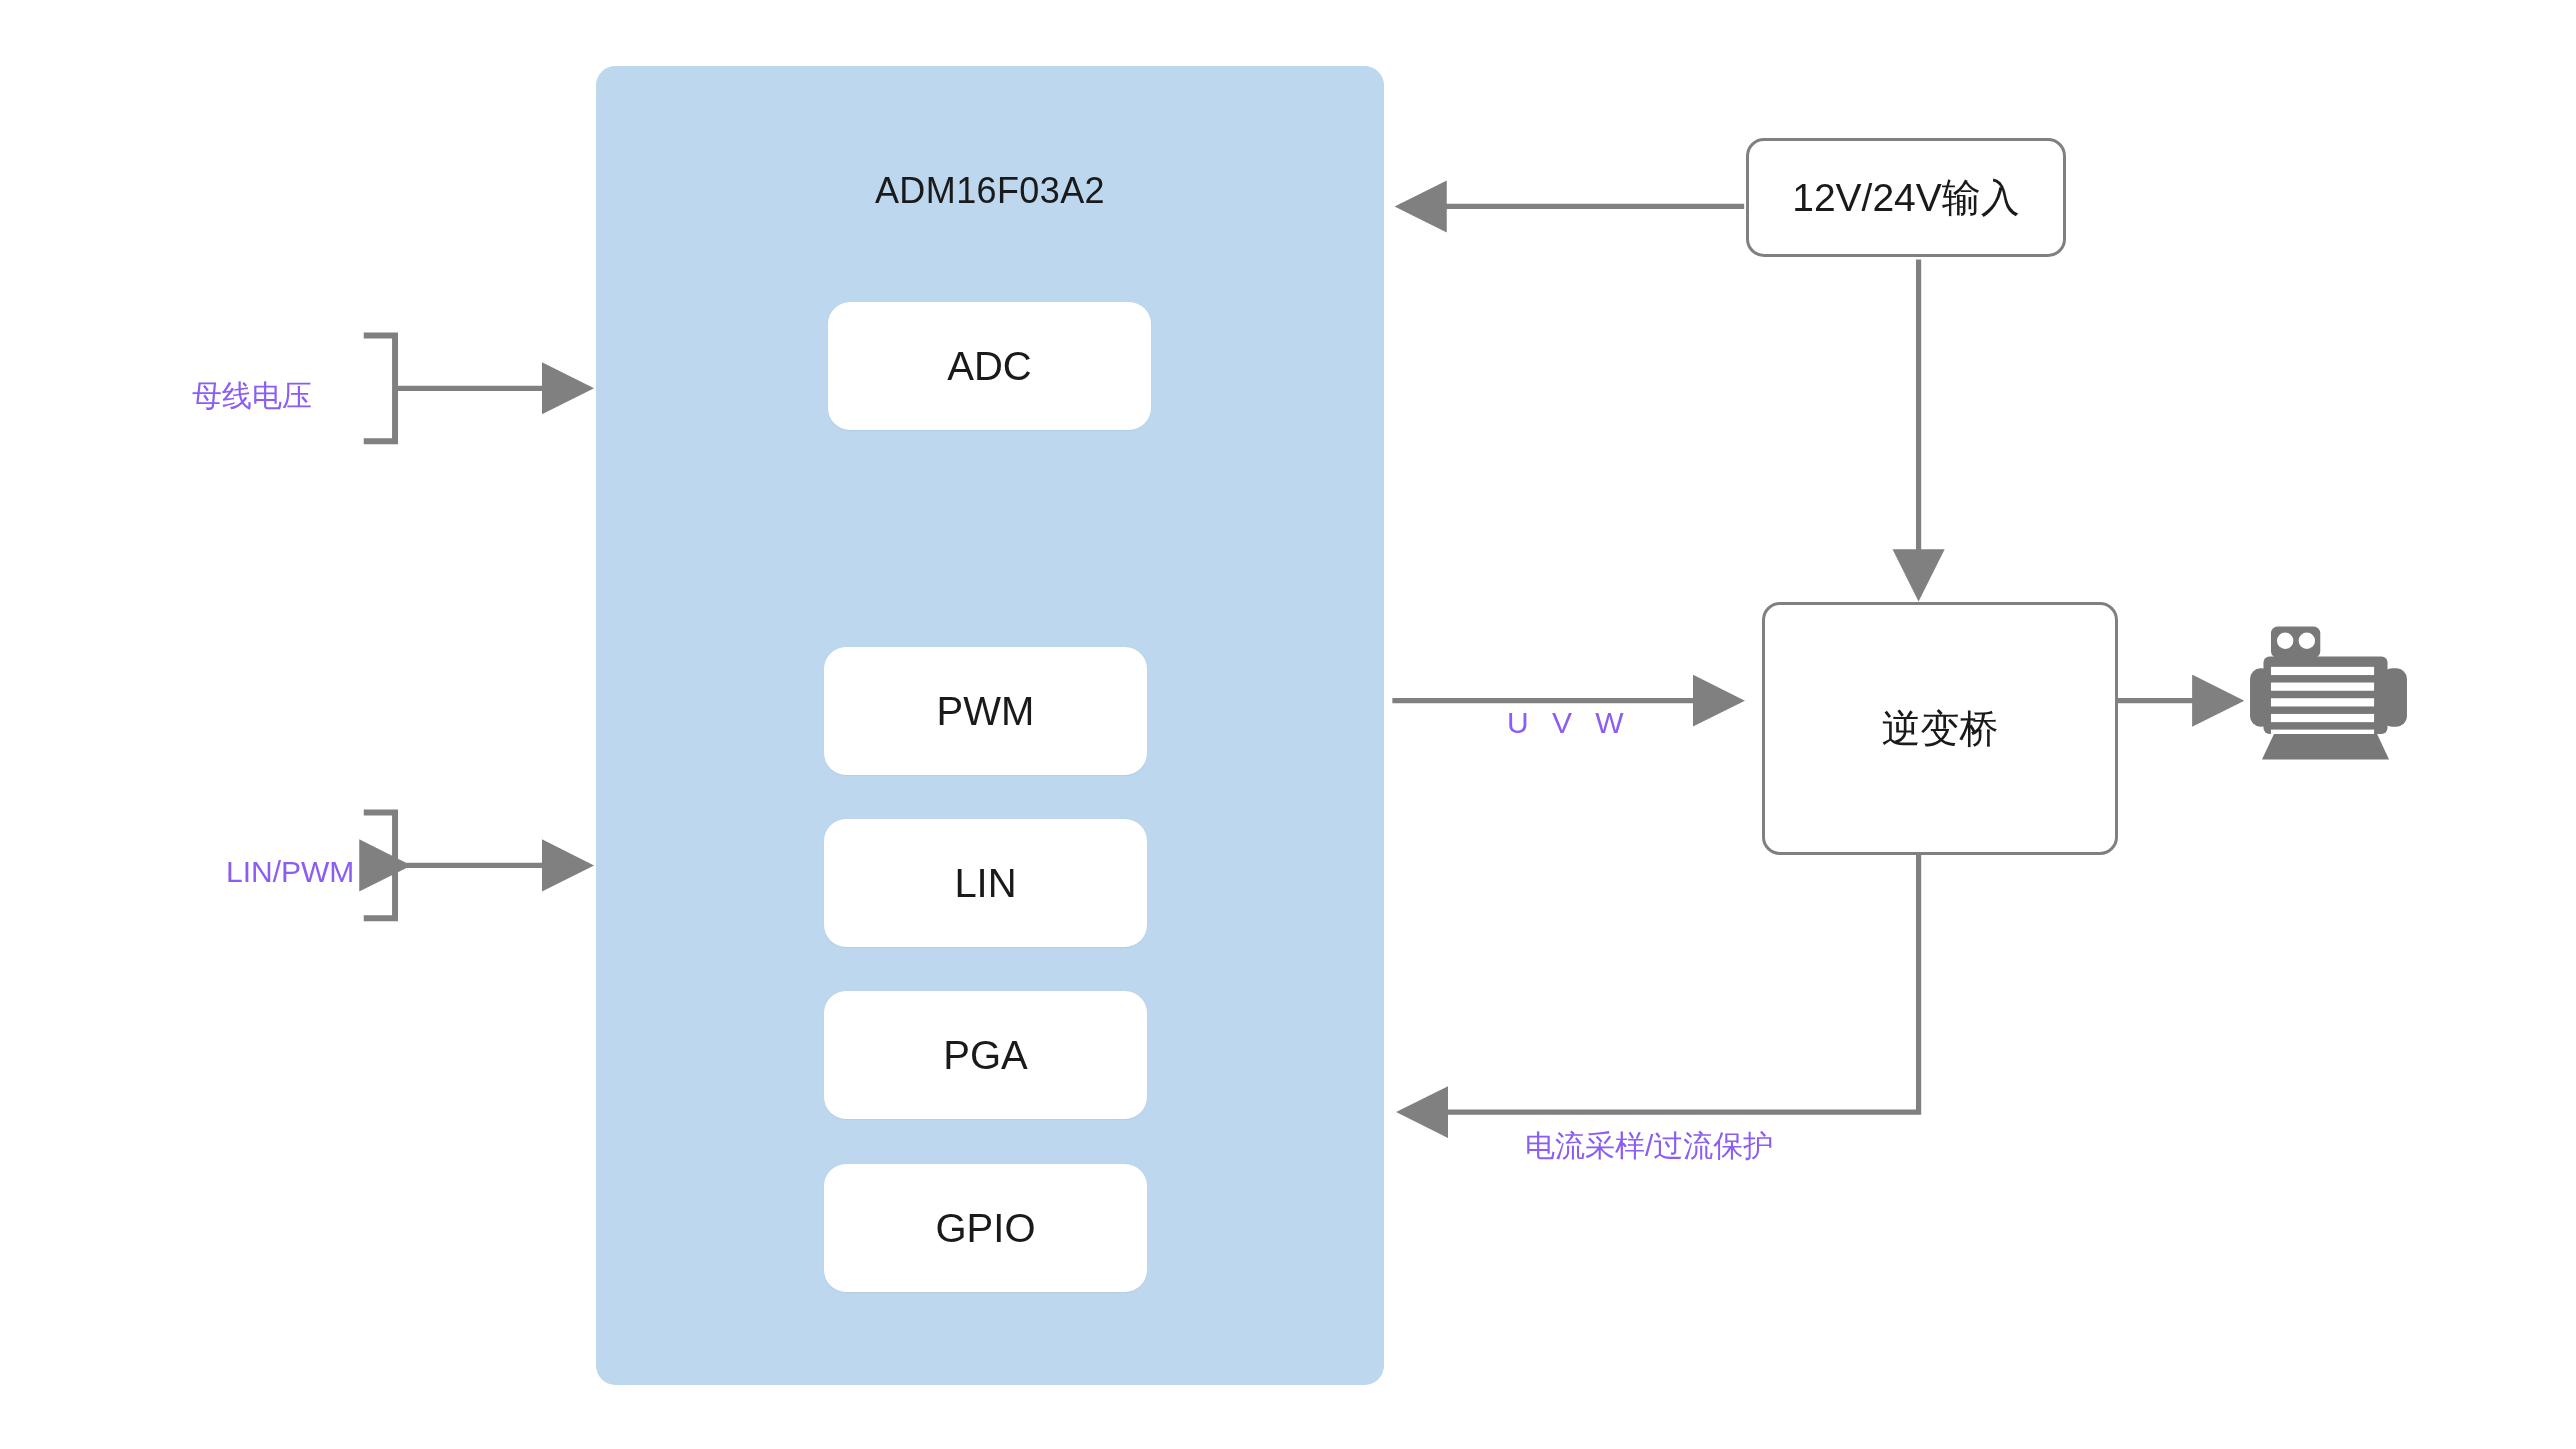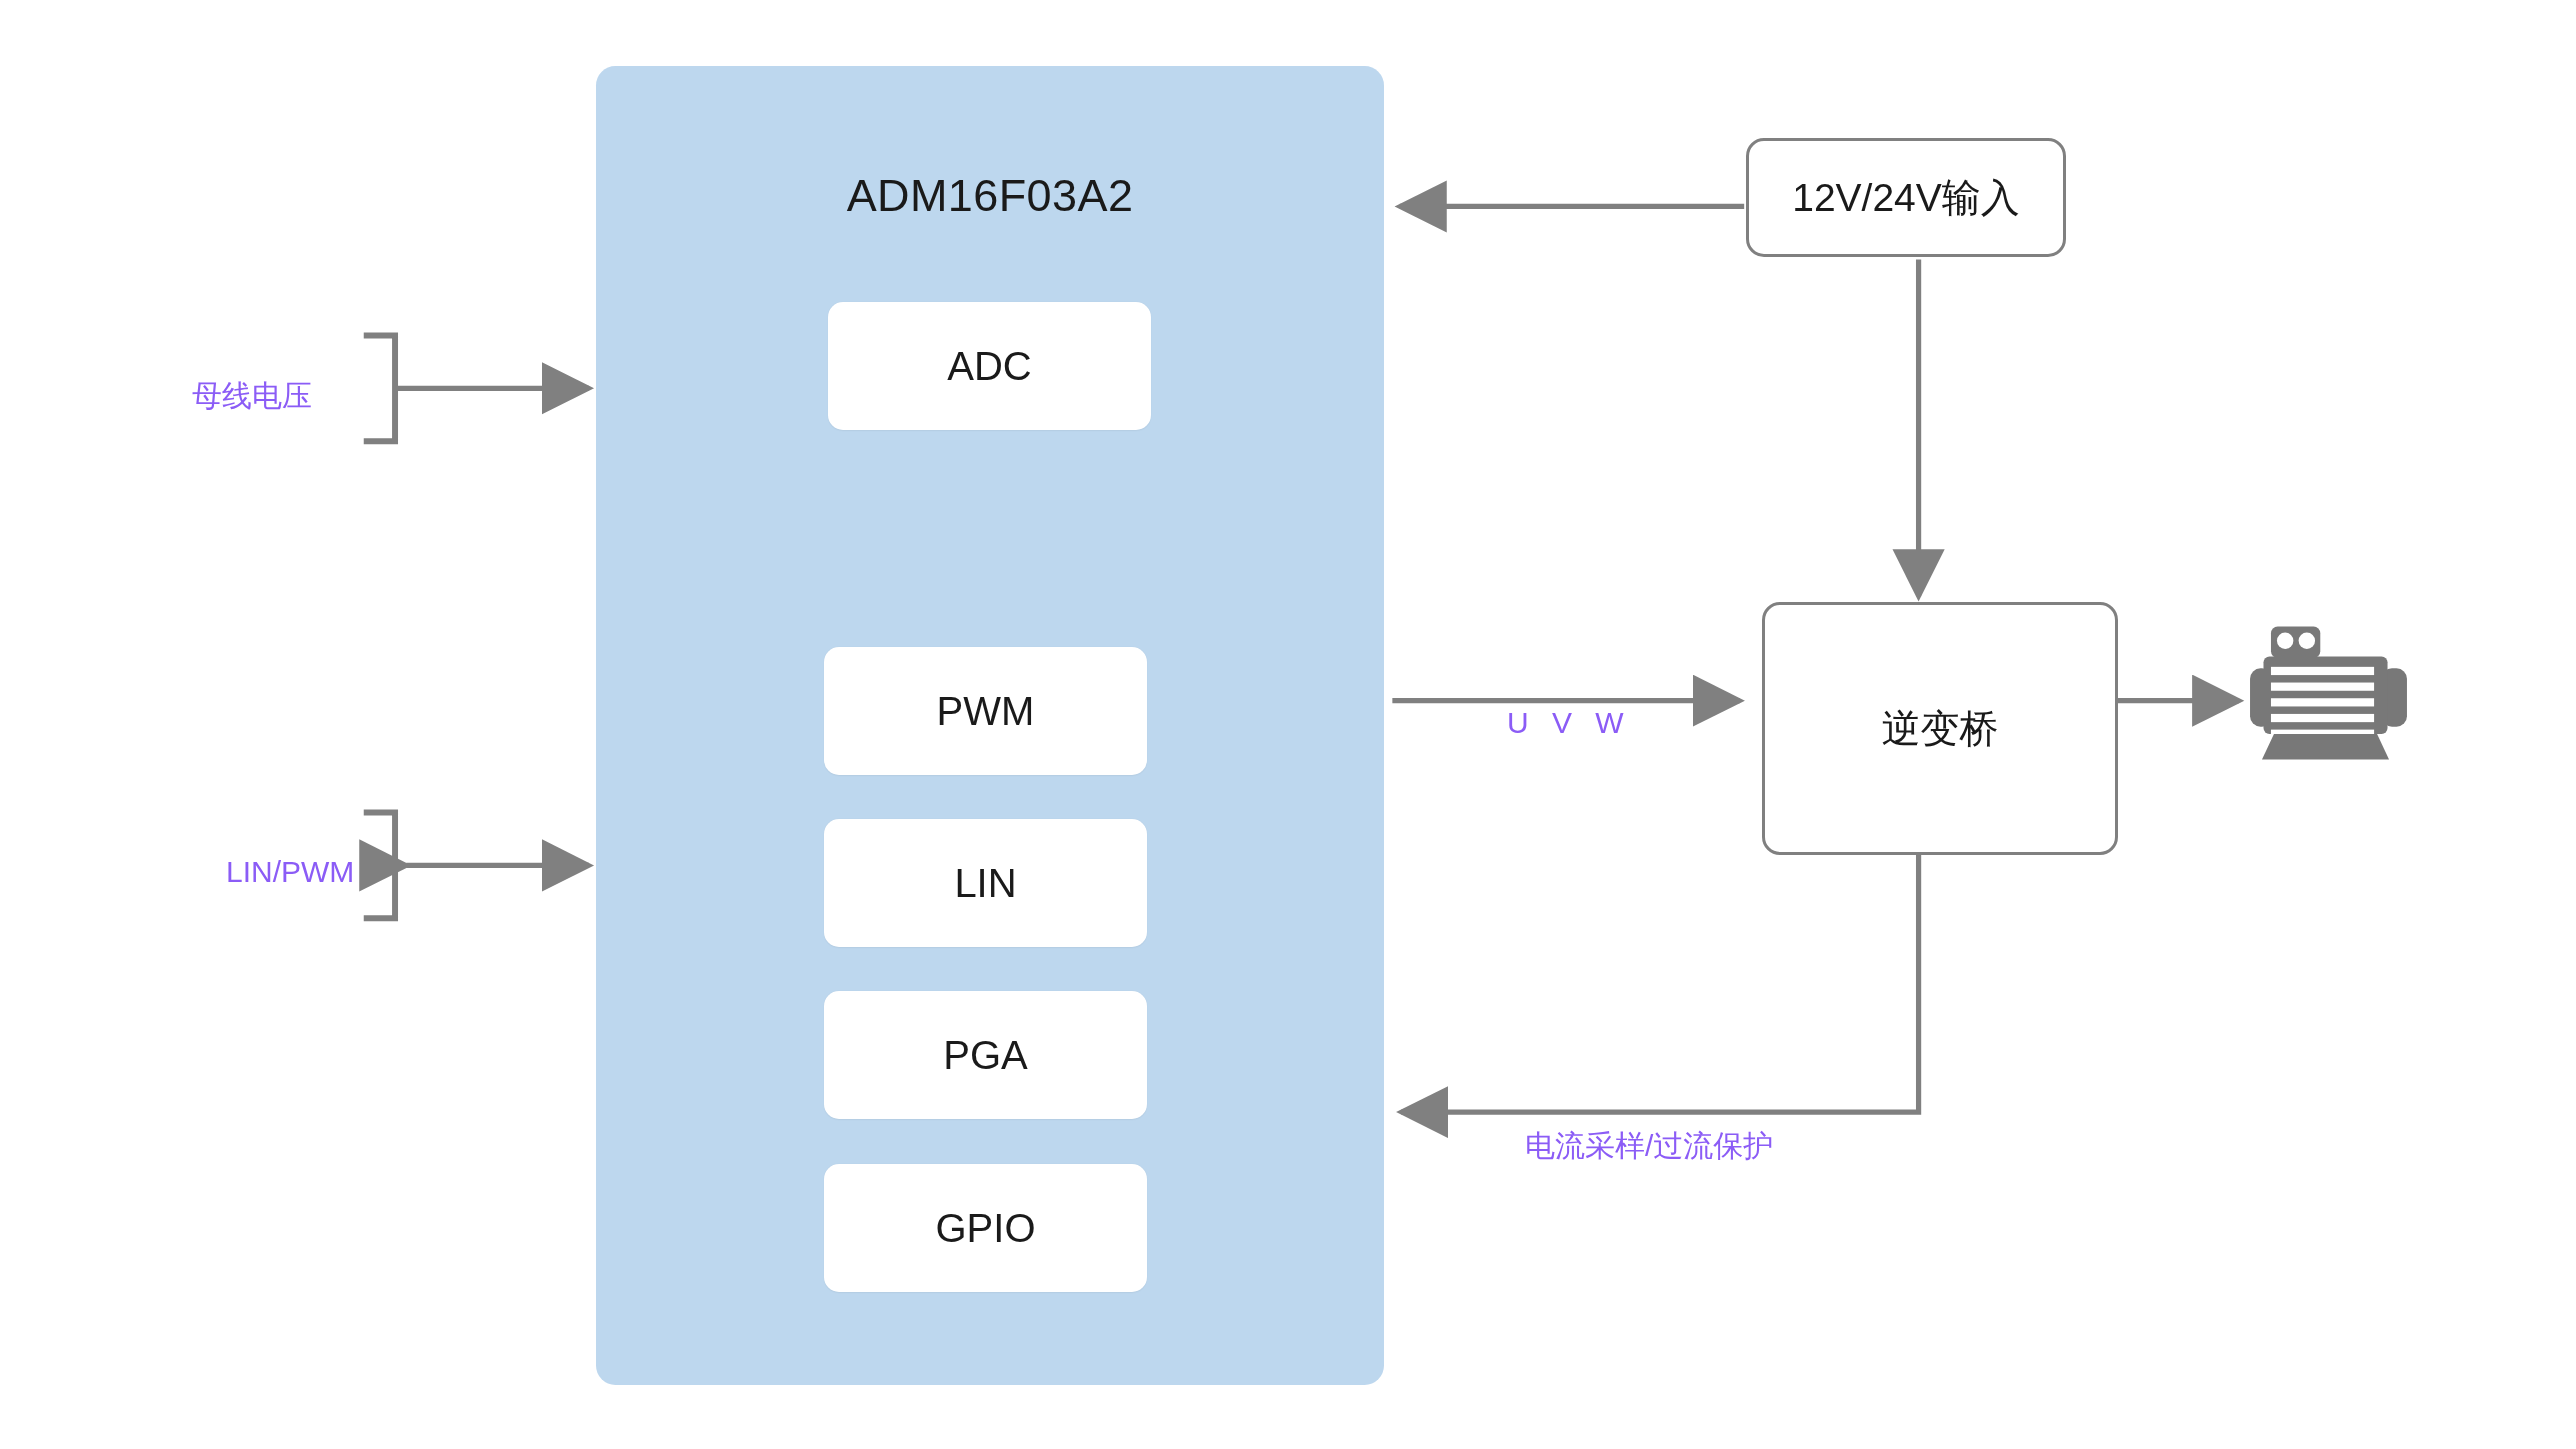--- a/index.html
+++ b/index.html
@@ -27,30 +27,30 @@
     left:596px; top:66px;
     width:788px; height:1319px;
     background:#bdd7ee;
     border-radius:19.4px;
   }
   .mcu-title{
     position:absolute;
     left:596px; top:170px;
     width:788px;
     text-align:center;
-    font-size:45px;
+    font-size:36px;
     color:#1a1a1a;
     letter-spacing:0.4px;
   }
 
   
   .blk{
     position:absolute;
     background:#ffffff;
-    border-radius:15px;
+    border-radius:22px;
     display:flex;
     align-items:center;
     justify-content:center;
     font-size:40px;
     color:#1a1a1a;
     box-shadow:0 0.7px 1.5px rgba(0,0,0,0.05);
   }
   .blk-adc  { left:828px; top:302px;  width:323px; height:128px; }
   .blk-gpio { left:824px; top:474px;  width:323px; height:128px; }
   .blk-pwm  { left:824px; top:647px;  width:323px; height:128px; }

